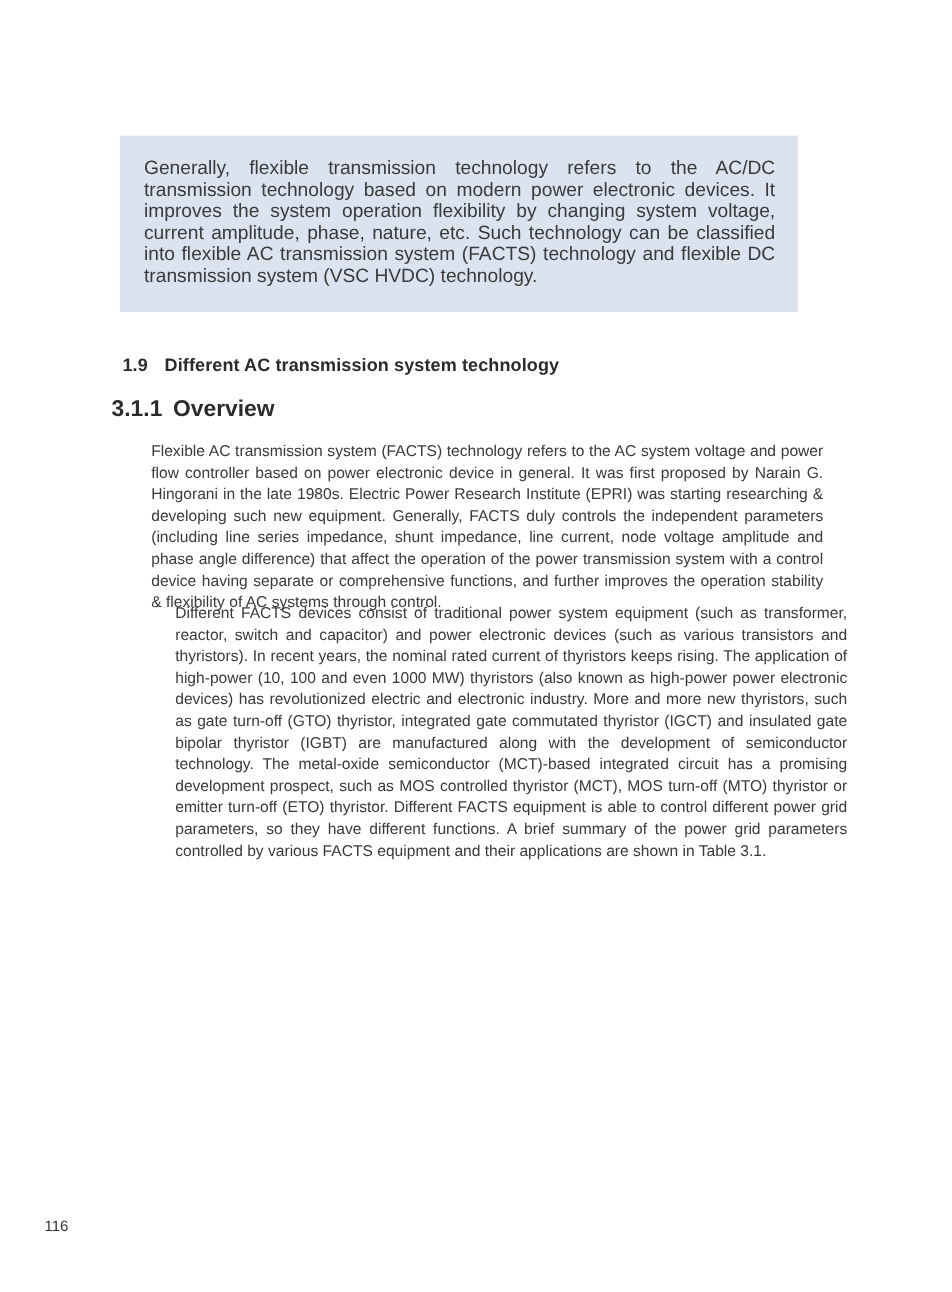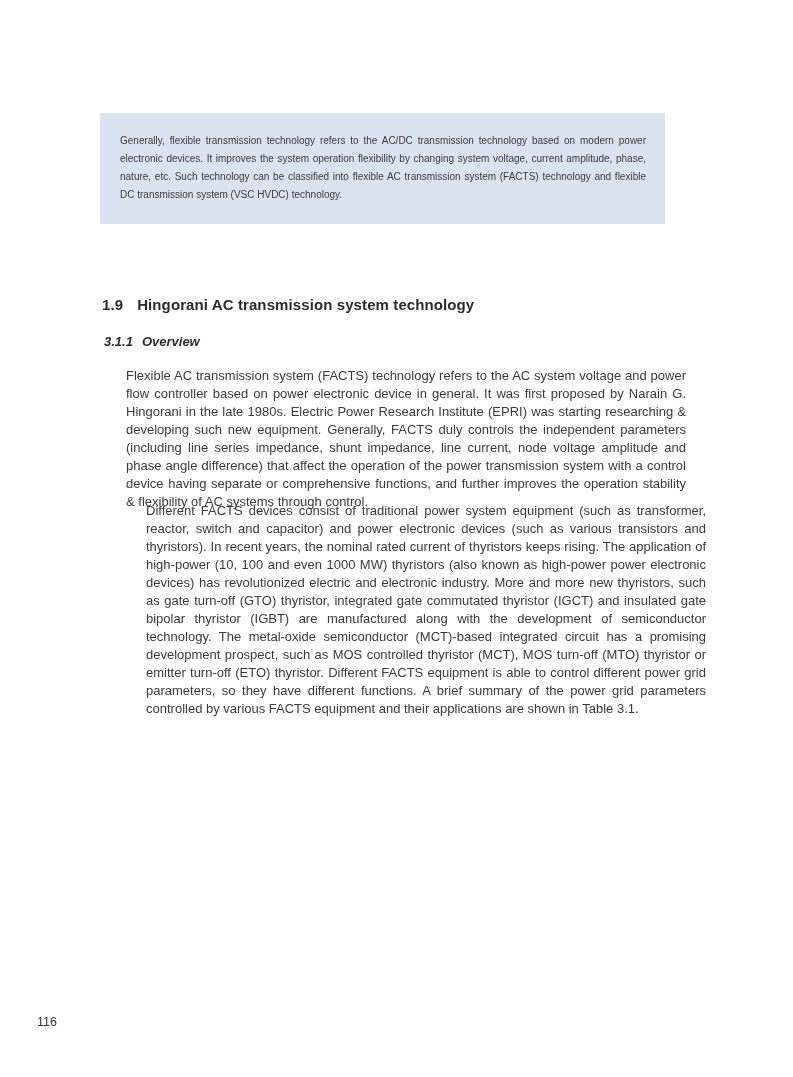--- a/index.html
+++ b/index.html
@@ -19,21 +19,21 @@
     position: absolute;
     left: 100px;
     top: 113px;
     width: 565px;
     box-sizing: border-box;
     padding: 19px 19px 20px 20px;
     background: #dce3f0;
   }
   .callout p {
     margin: 0;
-    font-size: 10px;
+    font-size: 16px;
     line-height: 18px;
     color: #3a3a3a;
     text-align: justify;
   }
   .section-heading {
     position: absolute;
     left: 102px;
     top: 295px;
     margin: 0;
     font-size: 15px;
@@ -41,28 +41,27 @@
     font-weight: bold;
     color: #2b2b2b;
     letter-spacing: 0.1px;
   }
   .section-heading .num {
     display: inline-block;
     margin-right: 14px;
   }
   .subsection-heading {
     position: absolute;
-    left: 104px;
+    left: 93px;
     top: 333px;
     margin: 0;
-    font-size: 13px;
+    font-size: 19px;
     line-height: 17px;
     font-weight: bold;
     color: #2b2b2b;
-    font-style: italic;
   }
   .subsection-heading .num {
     display: inline-block;
     margin-right: 9px;
   }
   .body-para {
     position: absolute;
     left: 102px;
     width: 560px;
     margin: 0;
@@ -84,21 +83,21 @@
 </head>
 <body>
 
 <div class="page">
 
   <div class="callout">
     <p>Generally, flexible transmission technology refers to the AC/DC transmission technology based on modern power electronic devices. It improves the system operation flexibility by changing system voltage, current amplitude, phase, nature, etc. Such technology can be classified into flexible AC transmission system (FACTS) technology and flexible DC transmission system (VSC HVDC) technology.</p>
   </div>
 
   <h1 class="section-heading">
-    <span class="num">1.9</span><span>Hingorani AC transmission system technology</span>
+    <span class="num">1.9</span><span>Different AC transmission system technology</span>
   </h1>
 
   <h2 class="subsection-heading">
     <span class="num">3.1.1</span><span>Overview</span>
   </h2>
 
   <p class="body-para para-1">Flexible AC transmission system (FACTS) technology refers to the AC system voltage and power flow controller based on power electronic device in general. It was first proposed by Narain G. Hingorani in the late 1980s. Electric Power Research Institute (EPRI) was starting researching &amp; developing such new equipment. Generally, FACTS duly controls the independent parameters (including line series impedance, shunt impedance, line current, node voltage amplitude and phase angle difference) that affect the operation of the power transmission system with a control device having separate or comprehensive functions, and further improves the operation stability &amp; flexibility of AC systems through control.</p>
 
   <p class="body-para para-2">Different FACTS devices consist of traditional power system equipment (such as transformer, reactor, switch and capacitor) and power electronic devices (such as various transistors and thyristors). In recent years, the nominal rated current of thyristors keeps rising. The application of high-power (10, 100 and even 1000 MW) thyristors (also known as high-power power electronic devices) has revolutionized electric and electronic industry. More and more new thyristors, such as gate turn-off (GTO) thyristor, integrated gate commutated thyristor (IGCT) and insulated gate bipolar thyristor (IGBT) are manufactured along with the development of semiconductor technology. The metal-oxide semiconductor (MCT)-based integrated circuit has a promising development prospect, such as MOS controlled thyristor (MCT), MOS turn-off (MTO) thyristor or emitter turn-off (ETO) thyristor. Different FACTS equipment is able to control different power grid parameters, so they have different functions. A brief summary of the power grid parameters controlled by various FACTS equipment and their applications are shown in Table 3.1.</p>
 

